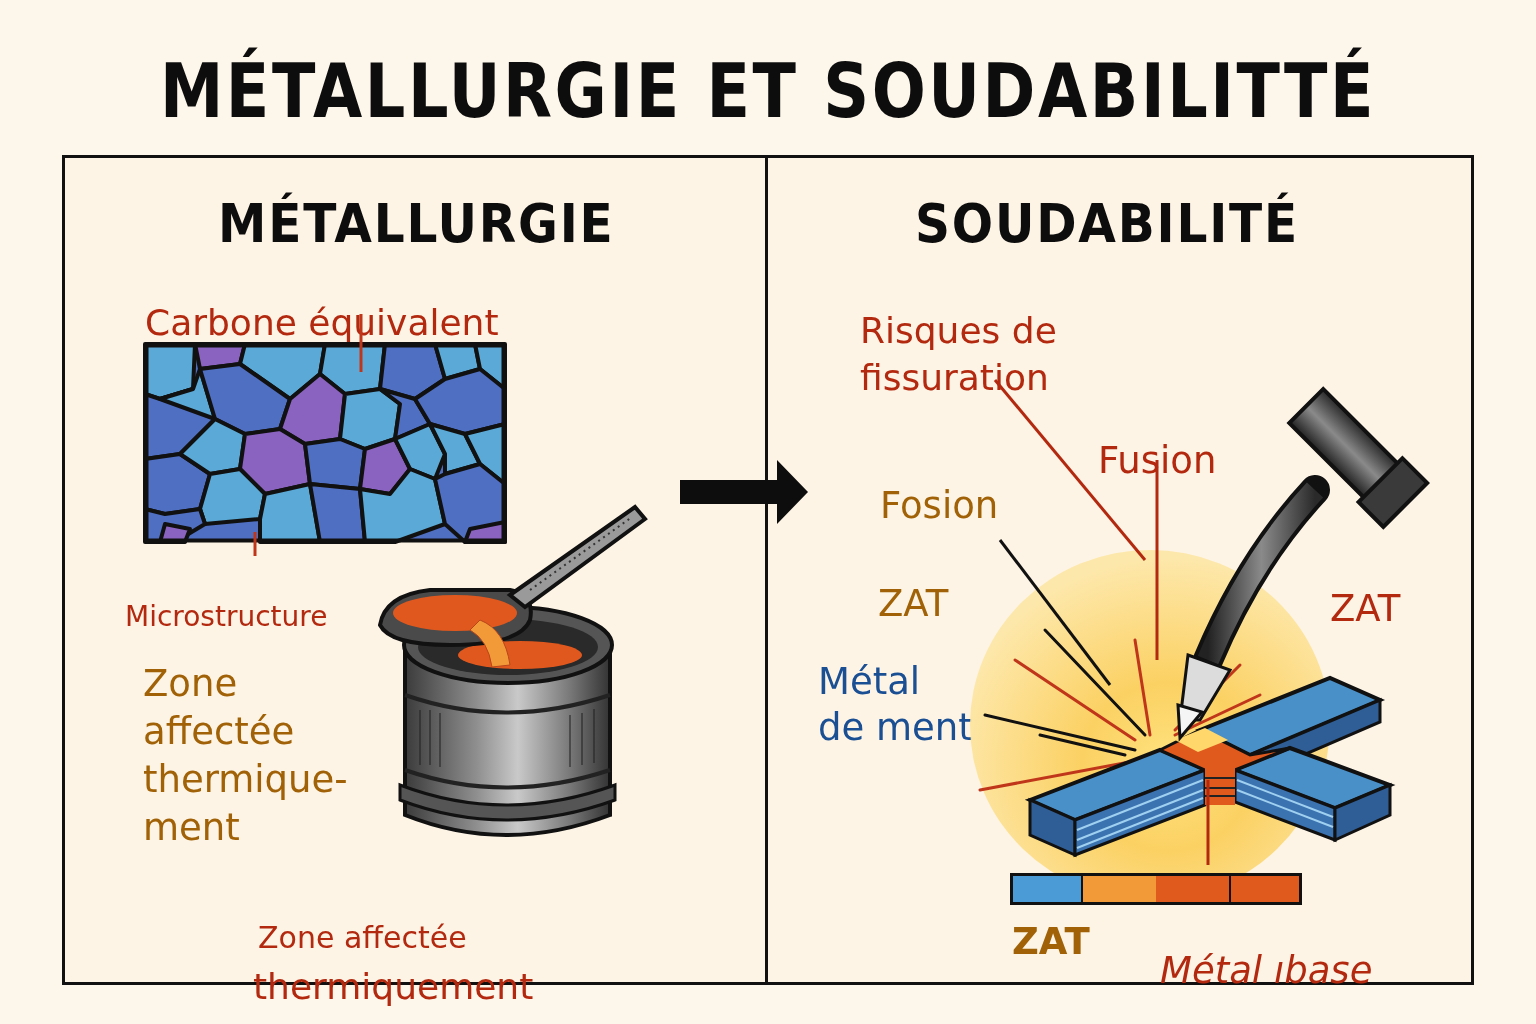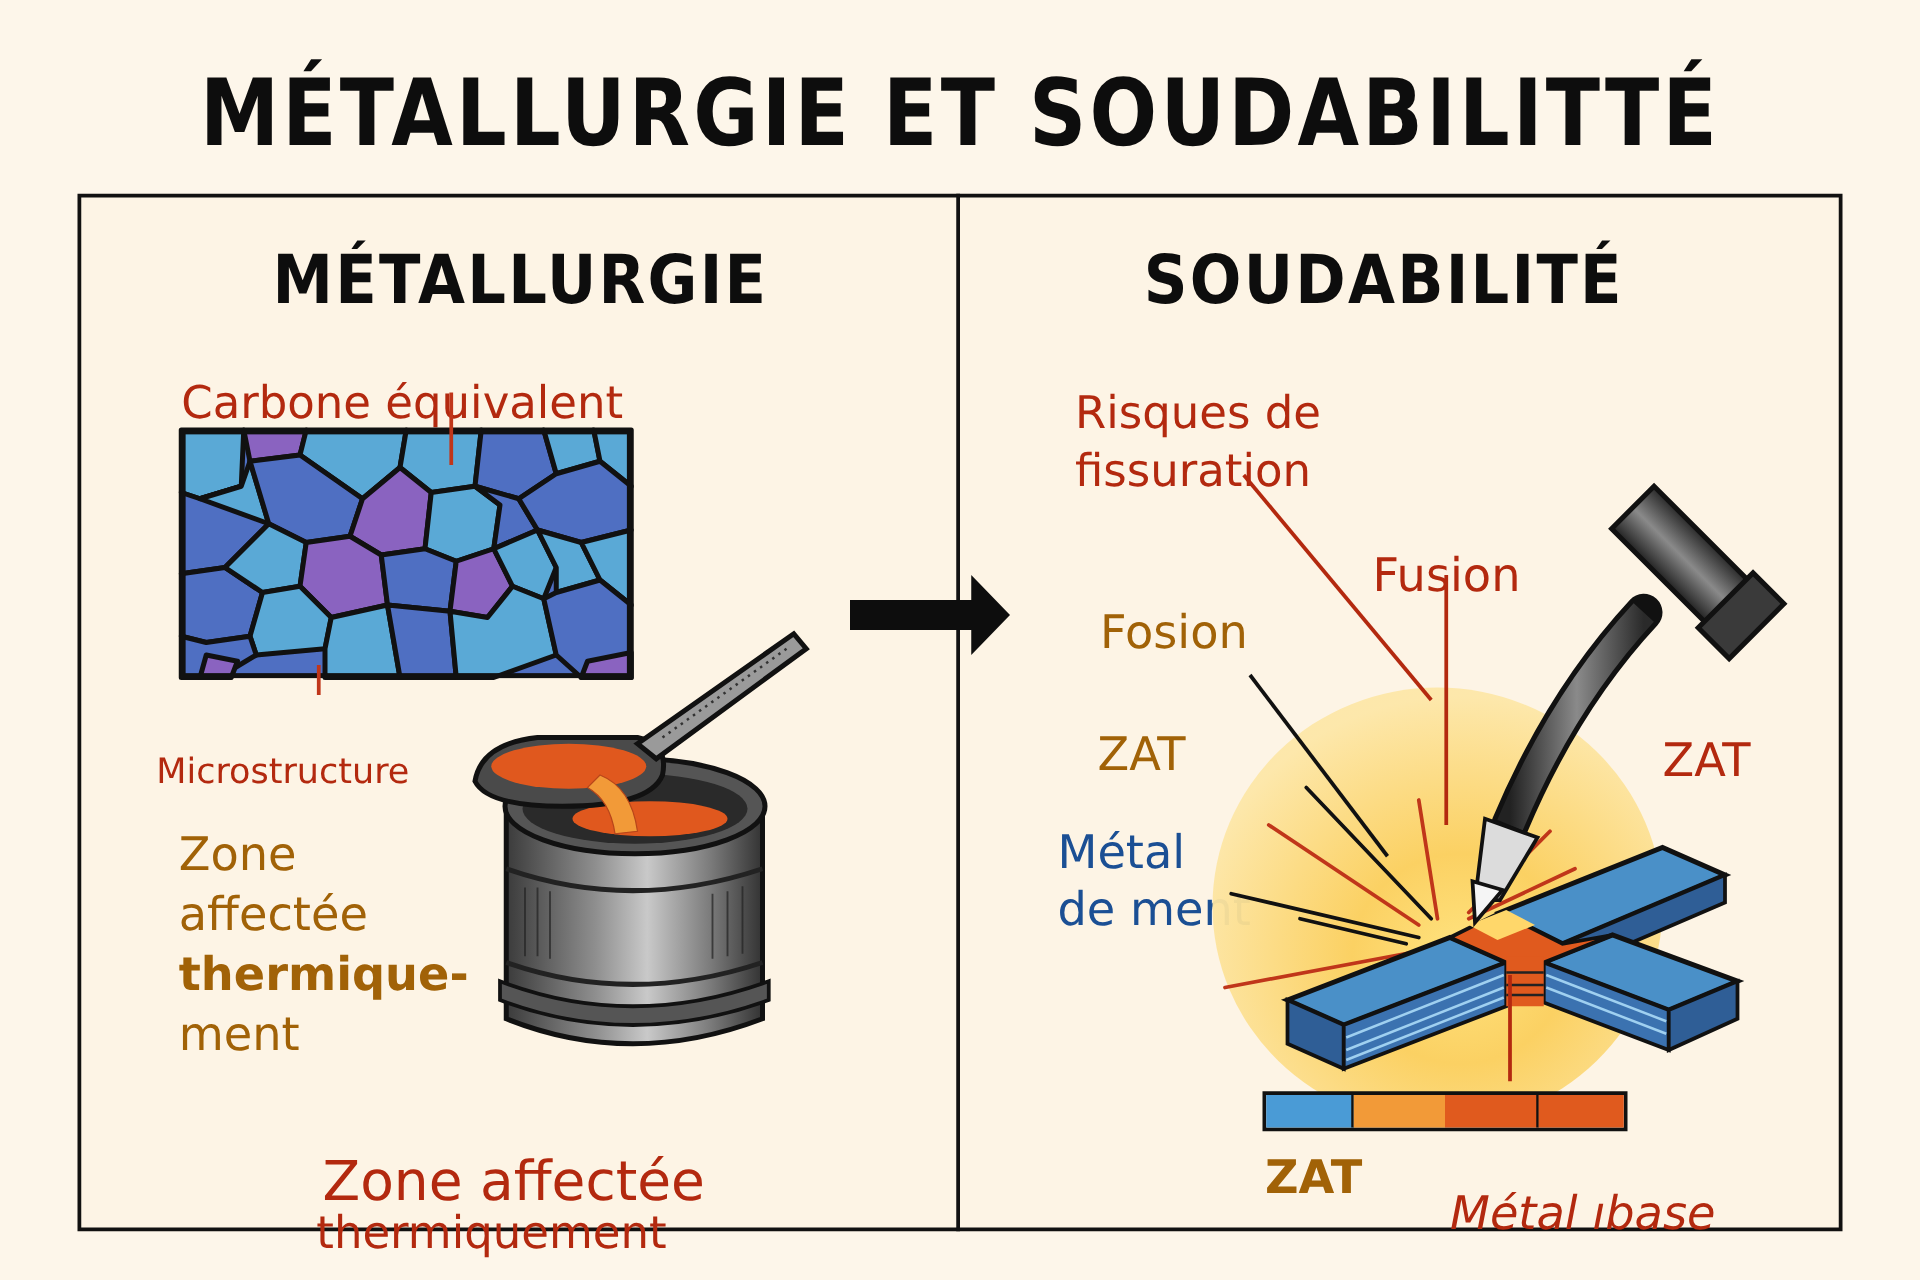--- a/index.html
+++ b/index.html
@@ -23,21 +23,21 @@
     position:absolute; left:765px; top:155px; width:3px; height:830px; background:#111;
   }
   .panel-title {
     position:absolute; font-family:"DejaVu Sans", sans-serif; font-weight:bold;
     font-size:54px; color:#0d0d0d; letter-spacing:2px;
     transform:scaleX(0.9); transform-origin:left;
   }
   .lbl { position:absolute; font-family:"DejaVu Sans", sans-serif; white-space:nowrap; line-height:1.08; }
   .red { color:#b3290f;margin-top:29px; }
   .blk { color:#a16207; }
-  .blu { color:#1b4f94;margin-left:28px; }
+  .blu { color:#1b4f94; }
   svg { position:absolute; overflow:visible; }
 </style>
 </head>
 <body>
 
 <div class="main-title">MÉTALLURGIE ET SOUDABILITTÉ</div>
 
 <div class="frame"></div>
 <div class="divider"></div>
 
@@ -81,21 +81,21 @@
   </g>
   <rect x="1.5" y="1.5" width="357" height="195" fill="none" stroke="#111" stroke-width="4"></rect>
   <line x1="216" y1="-30" x2="216" y2="28" stroke="#c0361a" stroke-width="3"></line>
   <line x1="110" y1="188" x2="110" y2="212" stroke="#c0361a" stroke-width="3"></line>
 </svg>
 
 <div class="lbl red" style="left:125px; top:573px; font-size:28px;">Microstructure</div>
 
 <div class="lbl blk" style="left:143px; top:664px; font-size:37px;">Zone</div>
 <div class="lbl blk" style="left:143px; top:712px; font-size:37px;">affectée</div>
-<div class="lbl blk" style="left:143px; top:760px; font-size:37px;font-weight:bold;">thermique-</div>
+<div class="lbl blk" style="left:143px; top:760px; font-size:37px;">thermique-</div>
 <div class="lbl blk" style="left:143px; top:808px; font-size:37px;">ment</div>
 
 <svg style="left:370px; top:495px;" width="280" height="360" viewBox="0 0 280 360">
   <defs>
     <linearGradient id="metal" x1="0" x2="1" y1="0" y2="0">
       <stop offset="0" stop-color="#3b3b3b"></stop>
       <stop offset="0.35" stop-color="#8f8f8f"></stop>
       <stop offset="0.55" stop-color="#c9c9c9"></stop>
       <stop offset="0.8" stop-color="#7a7a7a"></stop>
       <stop offset="1" stop-color="#333"></stop>
@@ -121,21 +121,21 @@
 
   <path d="M10,130 Q15,100 60,95 L140,95 Q165,100 160,125 Q150,150 80,150 Q20,150 10,130 Z" fill="#4a4a4a" stroke="#111" stroke-width="4"></path>
   <ellipse cx="85" cy="118" rx="62" ry="18" fill="#e0581e"></ellipse>
 
   <path d="M110,125 Q135,135 140,170 L122,172 Q118,145 100,135 Z" fill="#f29a38" stroke="#b8461a" stroke-width="1"></path>
 
   <path d="M140,100 L265,12 L275,24 L155,112 Z" fill="#9a9a9a" stroke="#111" stroke-width="4"></path>
   <line x1="160" y1="95" x2="262" y2="22" stroke="#333" stroke-width="2" stroke-dasharray="2 4"></line>
 </svg>
 
-<div class="lbl red" style="left:258px; top:893px; font-size:44px;">Zone affectée</div>
+<div class="lbl red" style="left:258px; top:893px; font-size:30px;">Zone affectée</div>
 <div class="lbl red" style="left:253px; top:939px; font-size:36px;">thermiquement</div>
 
 <svg style="left:680px; top:460px;" width="130" height="64" viewBox="0 0 130 64">
   <polygon points="0,20 97,20 97,0 128,32 97,64 97,44 0,44" fill="#0d0d0d"></polygon>
 </svg>
 
 <div class="panel-title" style="left:915px; top:192px;">SOUDABILITÉ</div>
 
 <div class="lbl red" style="left:860px; top:283px; font-size:36px;">Risques de</div>
 <div class="lbl red" style="left:860px; top:330px; font-size:36px;">fissuration</div>

